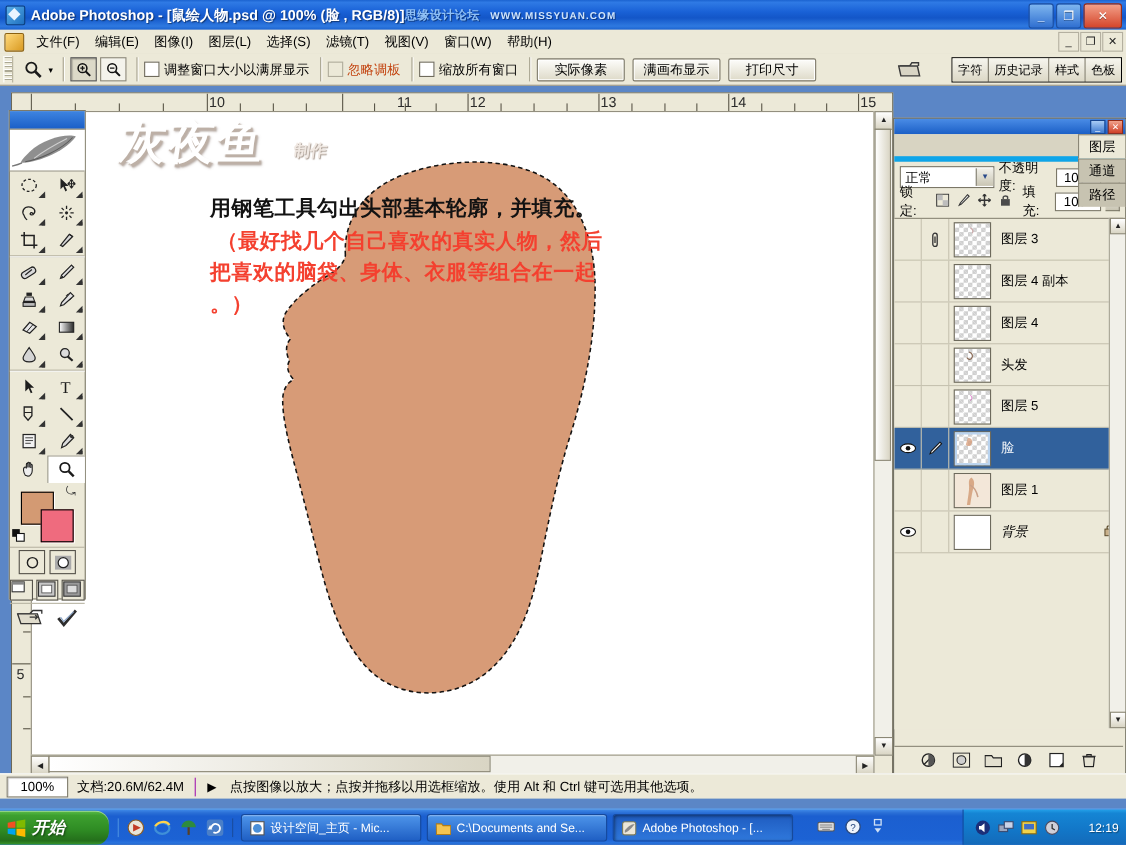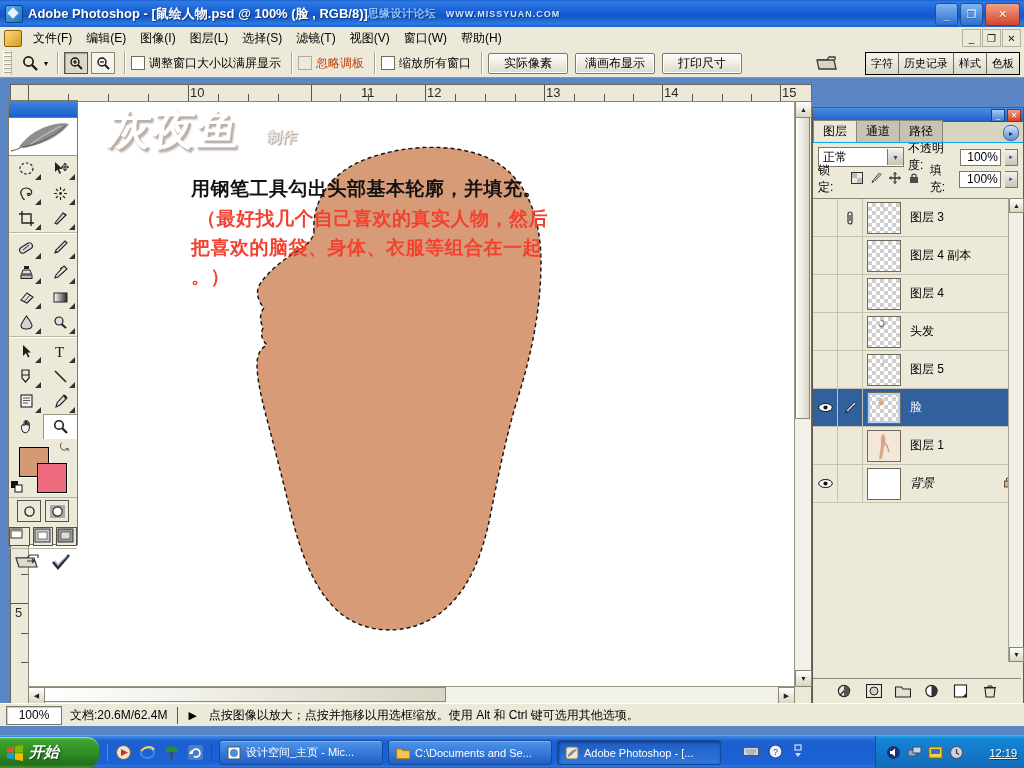--- a/index.html
+++ b/index.html
@@ -147,21 +147,21 @@
 
   
   .layerspal{
     position:absolute;left:812px;top:107px;width:210px;height:595px;
     background:#ece9d8;border:1px solid #5d5a4c;
   }
   .lp-title{height:14px;background:linear-gradient(to bottom,#4a8ce6,#1b5fc6);display:flex;align-items:center;justify-content:flex-end;padding-right:2px;gap:2px;}
   .lp-tbtn{width:12px;height:11px;border:1px solid #17458f;background:linear-gradient(to bottom,#a9ccf5,#3d79cf);
     color:#fff;font-size:8px;display:flex;align-items:center;justify-content:center;}
   .lp-tbtn.x{background:linear-gradient(to bottom,#f0a28c,#cf3f26);border-color:#952c16;}
-  .lp-tabs{height:20px;display:flex;align-items:flex-end;border-bottom:1px solid #0ea5e9;position:relative;background:#d8d4c2;}
+  .lp-tabs{height:20px;display:flex;align-items:flex-end;border-bottom:5px solid #0ea5e9;position:relative;background:#d8d4c2;flex-direction:column;}
   .lp-tab{
     padding:2px 9px 2px 9px;font-size:12px;background:#c7c3b1;border:1px solid #8a8676;border-bottom:none;
     margin-right:-1px;position:relative;
   }
   .lp-tab.active{background:#ece9d8;font-weight:normal;z-index:2;}
   .lp-menu{position:absolute;right:4px;top:3px;width:14px;height:14px;border-radius:7px;
     background:linear-gradient(to bottom,#cfe0f7,#5f8fd0);border:1px solid #3d6aa8;
     display:flex;align-items:center;justify-content:center;font-size:8px;color:#14386e;}
   .lp-row{height:22px;display:flex;align-items:center;padding:0 5px;gap:4px;font-size:12px;}
   .combo{
@@ -229,21 +229,21 @@
     box-shadow:inset 0 1px 0 rgba(255,255,255,.3);
   }
   .task.active{background:linear-gradient(to bottom,#1f5cc0,#2f78dc);box-shadow:inset 1px 1px 3px rgba(0,0,0,.45);}
   .task .tic{width:14px;height:14px;flex:none;}
   .tray{
     position:absolute;right:0;top:0;height:33px;display:flex;align-items:center;gap:6px;padding:0 7px 0 10px;
     background:linear-gradient(to bottom,#23a0e8 0%,#1585d4 10%,#1277c8 55%,#1469b8 100%);
     border-left:1px solid #0f4f9e;
   }
   .tray-ic{width:15px;height:15px;}
-  .tray-time{color:#fff;font-size:11px;margin-left:19px;text-shadow:1px 1px 1px rgba(0,0,0,.4);text-decoration:underline;}
+  .tray-time{color:#fff;font-size:11px;margin-left:19px;text-shadow:1px 1px 1px rgba(0,0,0,.4);}
   .systray-mid{display:flex;align-items:center;gap:9px;margin-left:22px;}
 </style>
 </head>
 <body>
 
 <div id="app">
 
   <div class="titlebar">
     <div class="tb-icon"></div>
     <div class="tb-title">Adobe Photoshop - [鼠绘人物.psd @ 100% (脸 , RGB/8)]</div>

